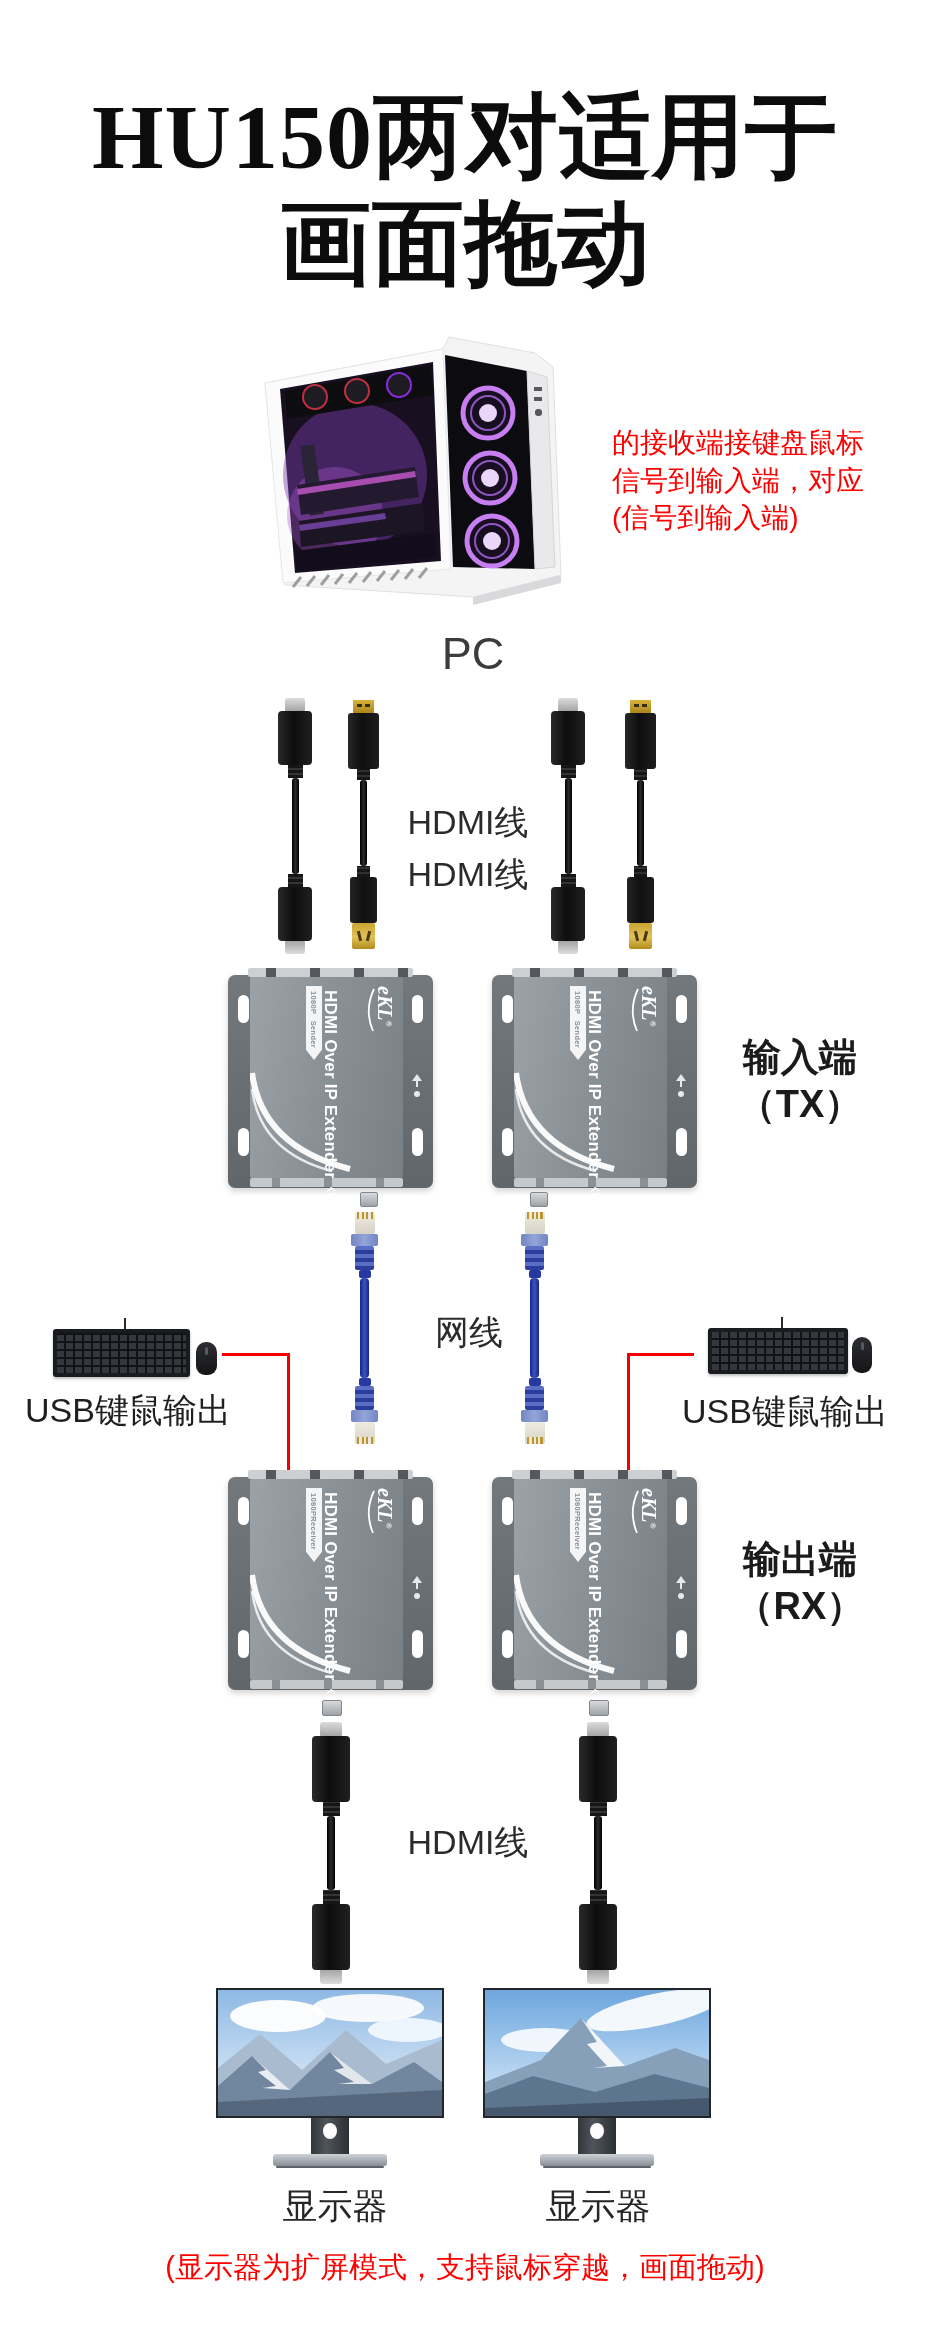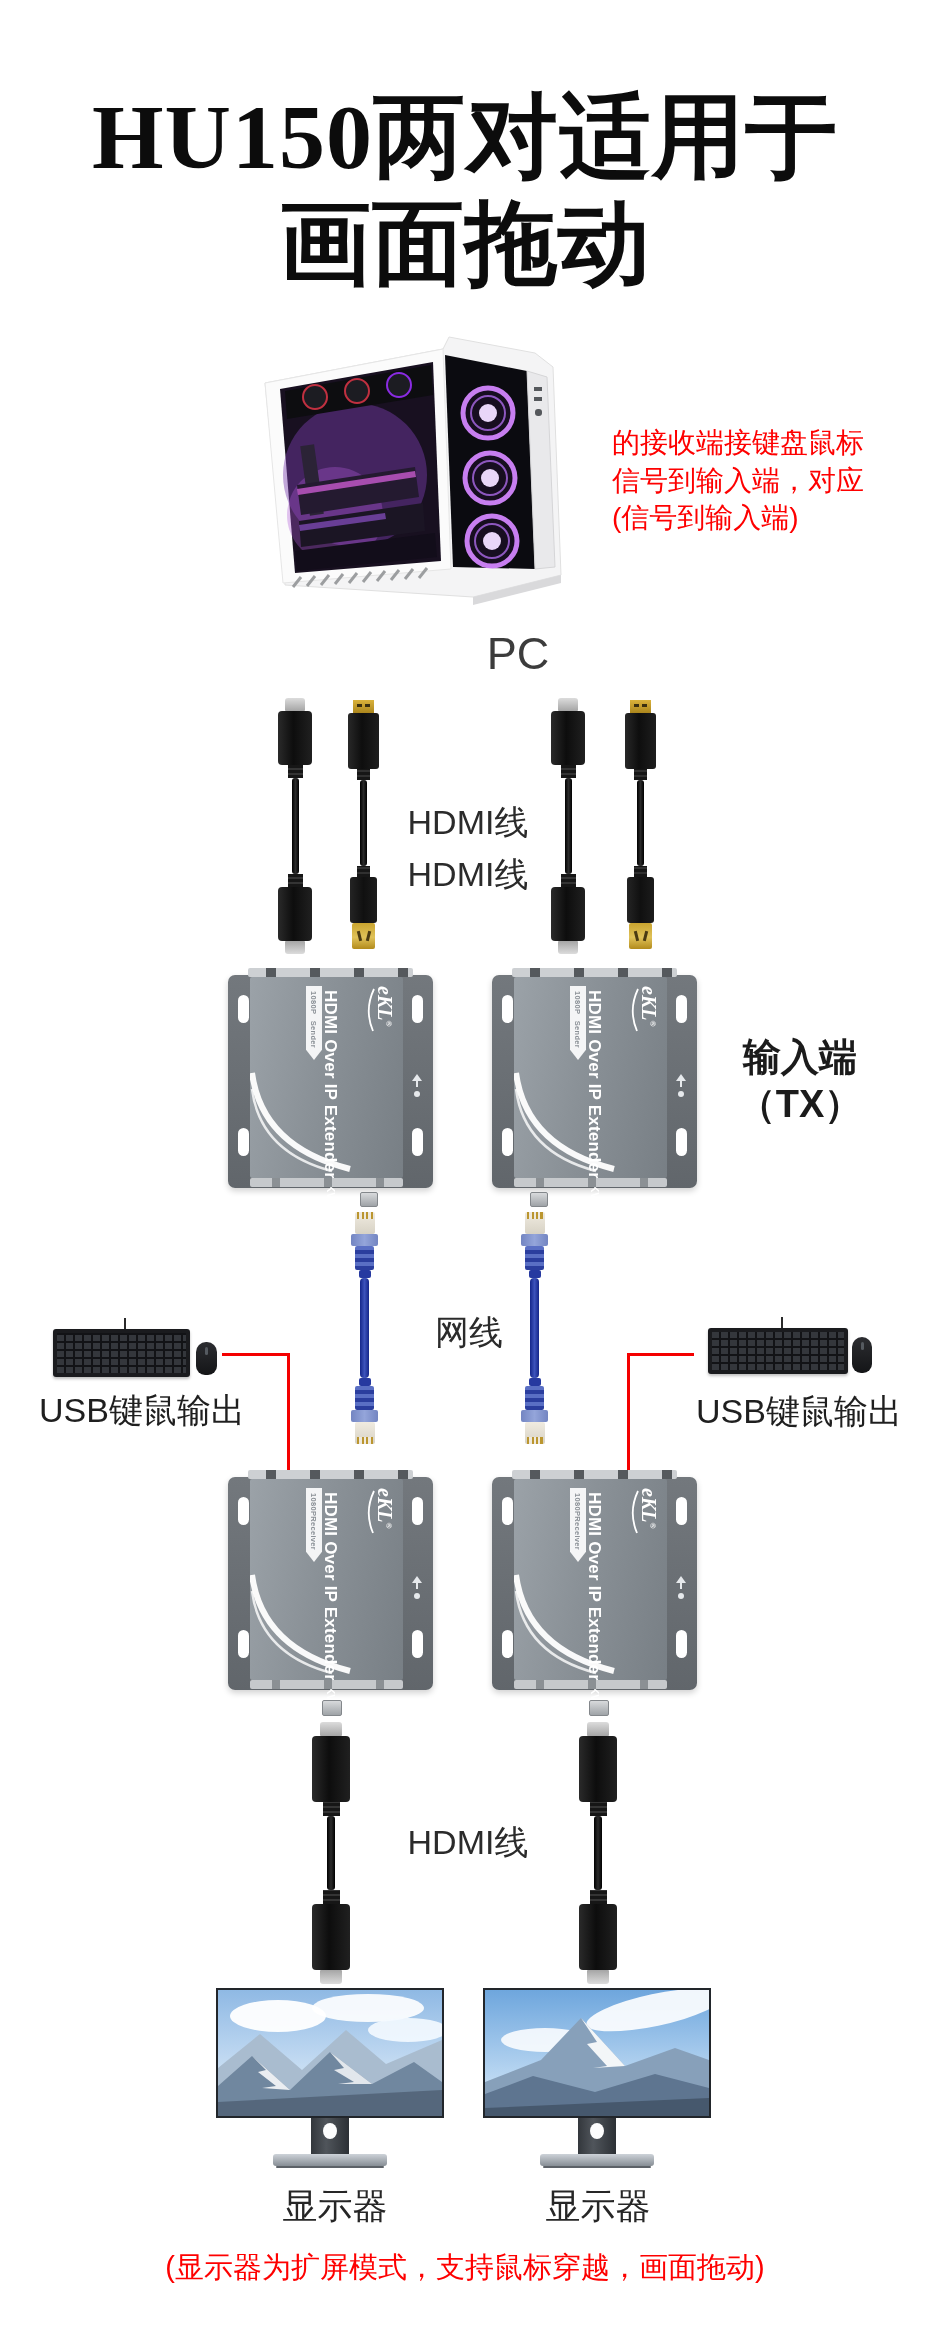--- a/index.html
+++ b/index.html
@@ -6,24 +6,24 @@
   body{font-family:"Liberation Sans","DejaVu Sans",sans-serif;}
   #canvas{position:relative;width:930px;height:2349px;background:#ffffff;overflow:hidden;}
 
   
   .title{position:absolute;left:0;top:84px;width:930px;text-align:center;
     font-family:"Liberation Serif","DejaVu Serif",serif;font-weight:700;
     font-size:92px;line-height:107px;color:#0c0c0c;letter-spacing:1px;}
 
   
   .lbl{position:absolute;color:#2f2f2f;text-align:center;transform:translateX(-50%);white-space:nowrap;}
-  .lbl-pc{font-size:45px;color:#3c3c3c;margin-left:45px;}
+  .lbl-pc{font-size:45px;color:#3c3c3c;}
   .lbl-cable{font-size:34px;color:#2b2b2b;}
   .lbl-port{font-size:38px;font-weight:600;color:#1b1b1b;line-height:47px;}
-  .lbl-kvm{font-size:34px;color:#1f1f1f;margin-left:14px;}
+  .lbl-kvm{font-size:34px;color:#1f1f1f;}
   .lbl-mon{font-size:35px;color:#262626;}
   .rednote{position:absolute;left:612px;top:424px;width:310px;color:#fe0000;
     font-size:28px;line-height:37.5px;text-align:left;}
   .bottomnote{position:absolute;left:465px;top:2248px;transform:translateX(-50%);
     color:#fe0000;font-size:29px;white-space:nowrap;}
 
   
   .redline{position:absolute;background:#f40000;}
 
   
@@ -392,20 +392,24 @@
         </svg>
     </div>
     <div class="dv-pair" style="left:182px;top:106px;">
       <i class="ahead"></i>
         <i class="astem"></i>
         <i class="adot"></i>
     </div>
     <div class="dv-bottom"></div>
   </div>
 
+  <div class="lbl lbl-port" style="left:800px;top:1536px;">
+    <div>输出端</div>
+    <div>（RX）</div>
+  </div>
 
   <div class="portnub" style="left:322px;top:1700px;width:18px;height:14px;"></div>
   <div class="portnub" style="left:589px;top:1700px;width:18px;height:14px;"></div>
 
   <div class="cab hd2" style="left:312px;top:1722px;">
     <i class="htip"></i>
     <i class="hbody"></i>
     <i class="hneck"></i>
     <i class="hwire"></i>
     <i class="hneck"></i>

